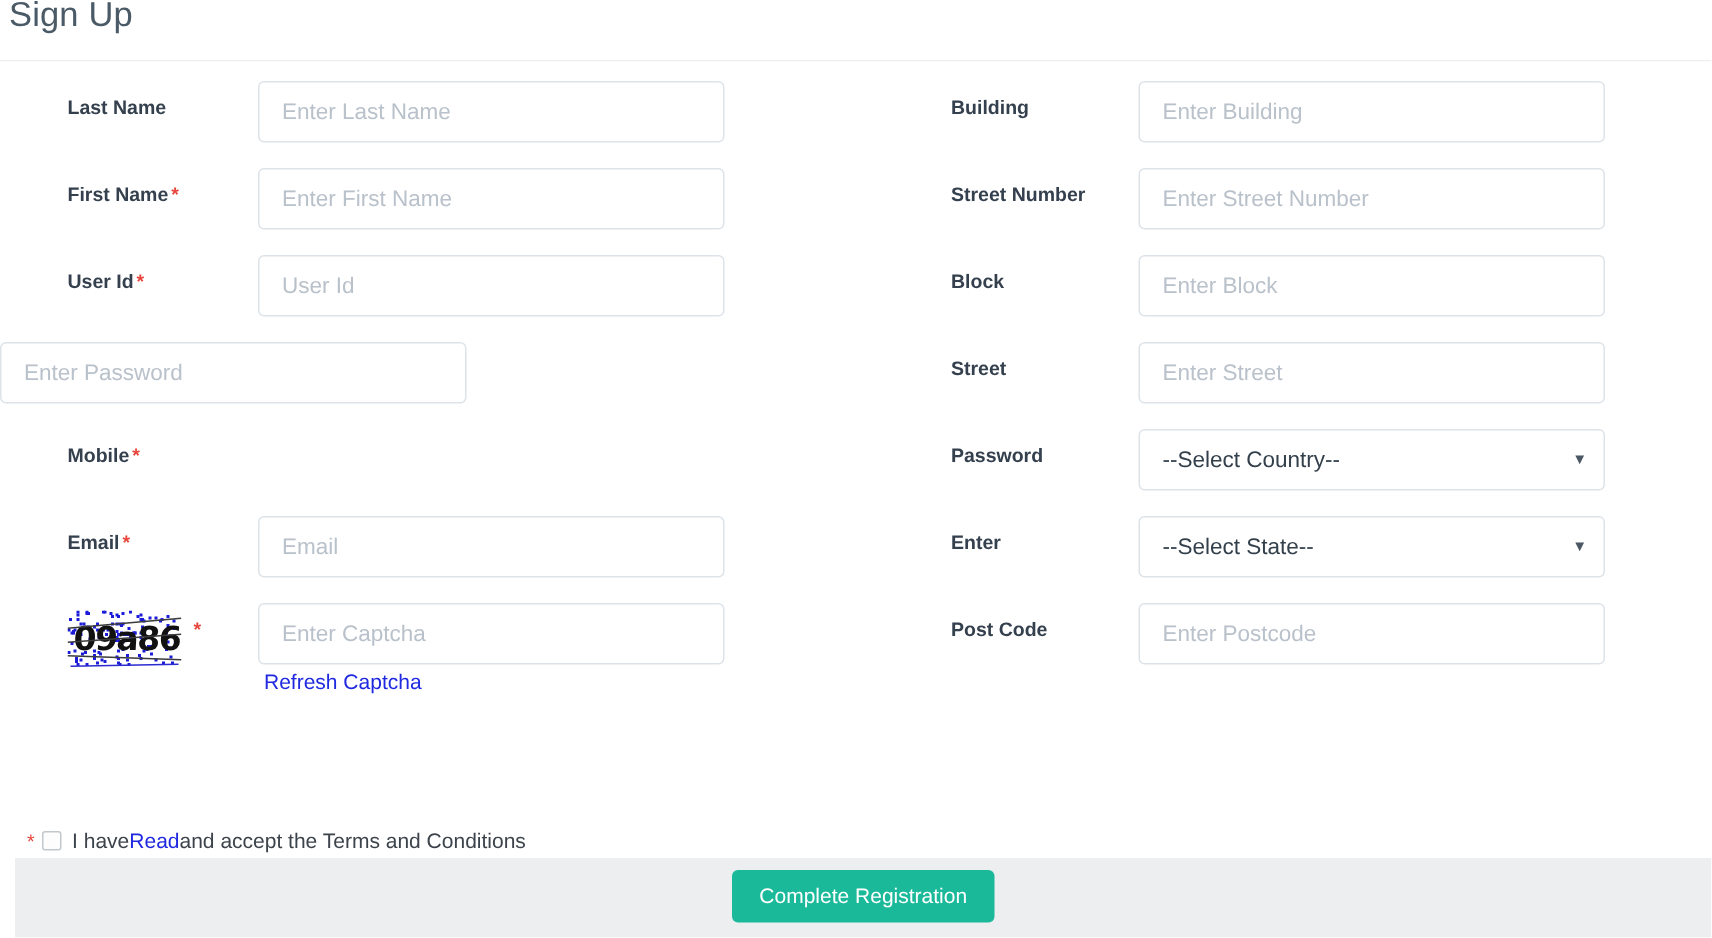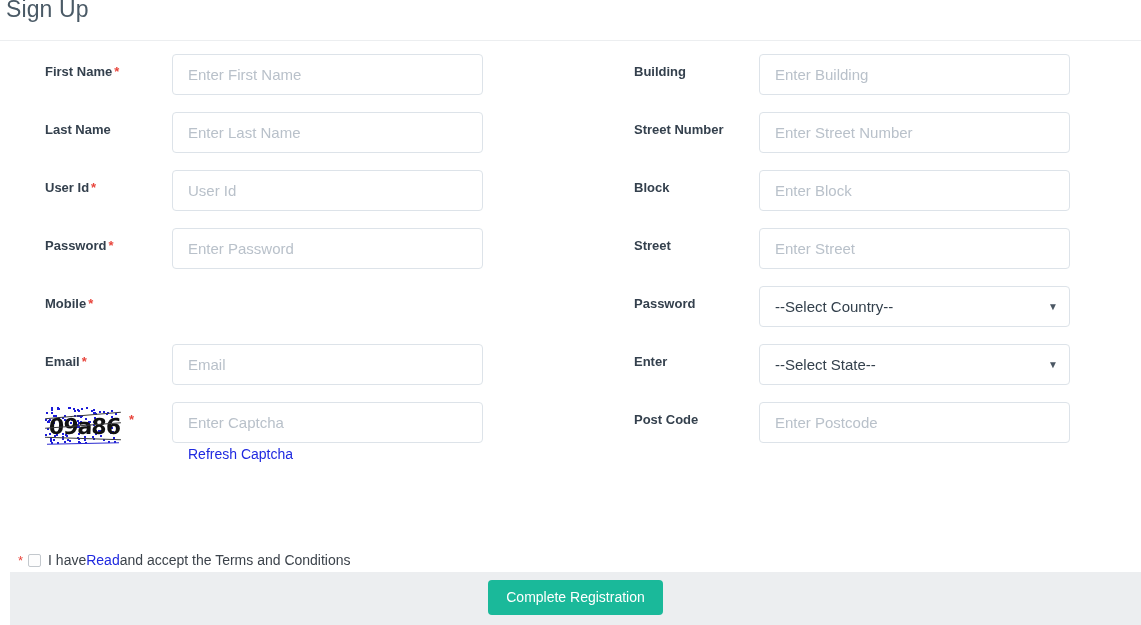--- a/index.html
+++ b/index.html
@@ -175,21 +175,21 @@
   .cl1 { left: 0;  top: 8px;  width: 76px; transform: rotate(-5deg); }
   .cl2 { left: 0;  top: 18px; width: 76px; transform: rotate(-4deg); }
   .cl3 { left: 0;  top: 31px; width: 76px; transform: rotate(2deg); }
   .cl4 { left: 2px; top: 36px; width: 72px; background:#2b2bd0; transform: rotate(-1deg); }
   .captcha-dots { position: absolute; inset: 0; z-index: 1; }
   .dot { position: absolute; width: 2px; height: 2px; background: #1c1cd8; }
   .captcha-req { padding-top: 5px; }
 
   .refresh-link {
     position: absolute;
-    left: 16px;
+    left: 4px;
     top: 57px;
     font-size: 14px;
     color: #1f29e0;
     text-decoration: none;
     white-space: nowrap;
     cursor: pointer;
   }
 
   
   .terms-row {
@@ -249,33 +249,32 @@
 <div class="page">
 
   <div class="page-header">
     <div class="page-title">Sign Up</div>
   </div>
 
   <div class="form-body">
 
     <div class="column column-left">
         <div class="form-row">
+          <div class="field-label"><span>Last Name</span></div>
+          <div class="field-control"><input class="text-input" type="text" placeholder="Enter Last Name" style=""></div>
+        </div>
+        <div class="form-row">
           <div class="field-label"><span>First Name</span><span class="req">*</span></div>
           <div class="field-control"><input class="text-input" type="text" placeholder="Enter First Name" style=""></div>
         </div>
         <div class="form-row">
-          <div class="field-label"><span>Last Name</span></div>
-          <div class="field-control"><input class="text-input" type="text" placeholder="Enter Last Name" style=""></div>
-        </div>
-        <div class="form-row">
           <div class="field-label"><span>User Id</span><span class="req">*</span></div>
           <div class="field-control"><input class="text-input" type="text" placeholder="User Id" style=""></div>
         </div>
         <div class="form-row">
-          <div class="field-label"><span>Password</span><span class="req">*</span></div>
           <div class="field-control"><input class="text-input" type="text" placeholder="Enter Password" style=""></div>
         </div>
         <div class="form-row">
           <div class="field-label"><span>Mobile</span><span class="req">*</span></div>
         </div>
         <div class="form-row">
           <div class="field-label"><span>Email</span><span class="req">*</span></div>
           <div class="field-control"><input class="text-input" type="text" placeholder="Email" style=""></div>
         </div>
         <div class="form-row">

